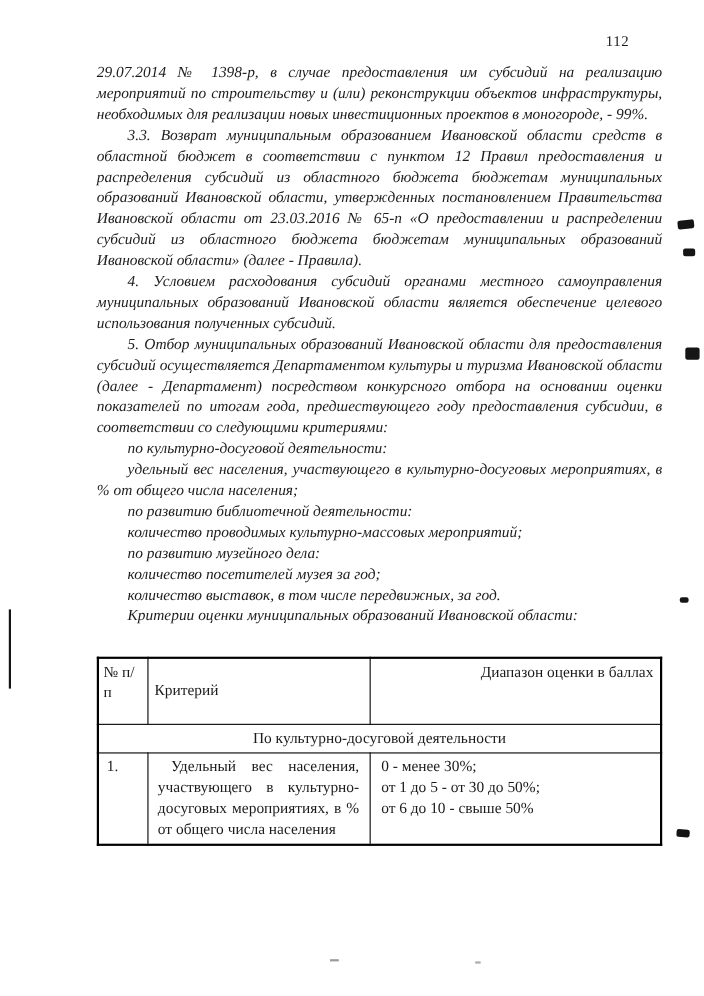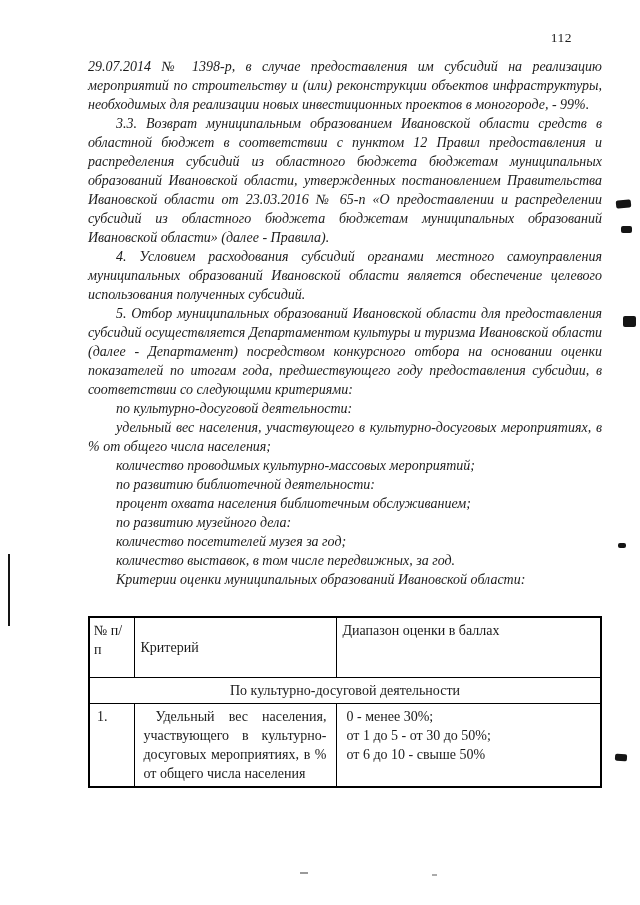--- a/index.html
+++ b/index.html
@@ -45,21 +45,21 @@
     border: 2px solid #000;
   }
   .criteria-table th, .criteria-table td {
     border: 1px solid #000;
     font-weight: normal;
     text-indent: 0;
   }
   .head-row th { height: 42px; vertical-align: top; }
   th.col-num   { width: 45px;  text-align: left;   padding: 3px 4px; }
   th.col-crit  { width: 202px; text-align: left; padding: 20px 6px; }
-  th.col-range { text-align: left; padding: 3px 6px; border-radius: 13px; }
+  th.col-range { text-align: right; padding: 3px 6px; border-radius: 13px; }
 
   .section-row td { text-align: center; padding: 3px; height: 24px; }
 
   .data-row td { vertical-align: top; height: 77px; }
   td.cell-num   { padding: 3px 4px 3px 7px; text-align: left; }
   td.cell-crit  { padding: 3px 9px; text-align: justify; text-indent: 12px; }
   td.cell-range { padding: 3px 10px; white-space: pre-line; text-align: left; }
 
   
   .artifact { position: absolute; background: #151515; }
@@ -80,23 +80,22 @@
 
   <div class="page-number">112</div>
 
   <div class="body-text">
     <p>29.07.2014 № 1398-р, в случае предоставления им субсидий на реализацию мероприятий по строительству и (или) реконструкции объектов инфраструктуры, необходимых для реализации новых инвестиционных проектов в моногороде, - 99%.</p>
     <p class="ind">3.3. Возврат муниципальным образованием Ивановской области средств в областной бюджет в соответствии с пунктом 12 Правил предоставления и распределения субсидий из областного бюджета бюджетам муниципальных образований Ивановской области, утвержденных постановлением Правительства Ивановской области от 23.03.2016 № 65-п «О предоставлении и распределении субсидий из областного бюджета бюджетам муниципальных образований Ивановской области» (далее - Правила).</p>
     <p class="ind">4. Условием расходования субсидий органами местного самоуправления муниципальных образований Ивановской области является обеспечение целевого использования полученных субсидий.</p>
     <p class="ind">5. Отбор муниципальных образований Ивановской области для предоставления субсидий осуществляется Департаментом культуры и туризма Ивановской области (далее - Департамент) посредством конкурсного отбора на основании оценки показателей по итогам года, предшествующего году предоставления субсидии, в соответствии со следующими критериями:</p>
     <p class="ind">по культурно-досуговой деятельности:</p>
     <p class="ind">удельный вес населения, участвующего в культурно-досуговых мероприятиях, в % от общего числа населения;</p>
+    <p class="ind">по развитию библиотечной деятельности:</p>
     <p class="ind">количество проводимых культурно-массовых мероприятий;</p>
-    <p class="ind">по развитию библиотечной деятельности:</p>
-    <p class="ind">процент охвата населения библиотечным обслуживанием;</p>
     <p class="ind">по развитию музейного дела:</p>
     <p class="ind">количество посетителей музея за год;</p>
     <p class="ind">количество выставок, в том числе передвижных, за год.</p>
     <p class="ind gap">Критерии оценки муниципальных образований Ивановской области:</p>
 
     <table class="criteria-table">
       <tbody>
           <tr class="head-row">
         <th class="col-num">№ п/п</th>
         <th class="col-crit">Критерий</th>

